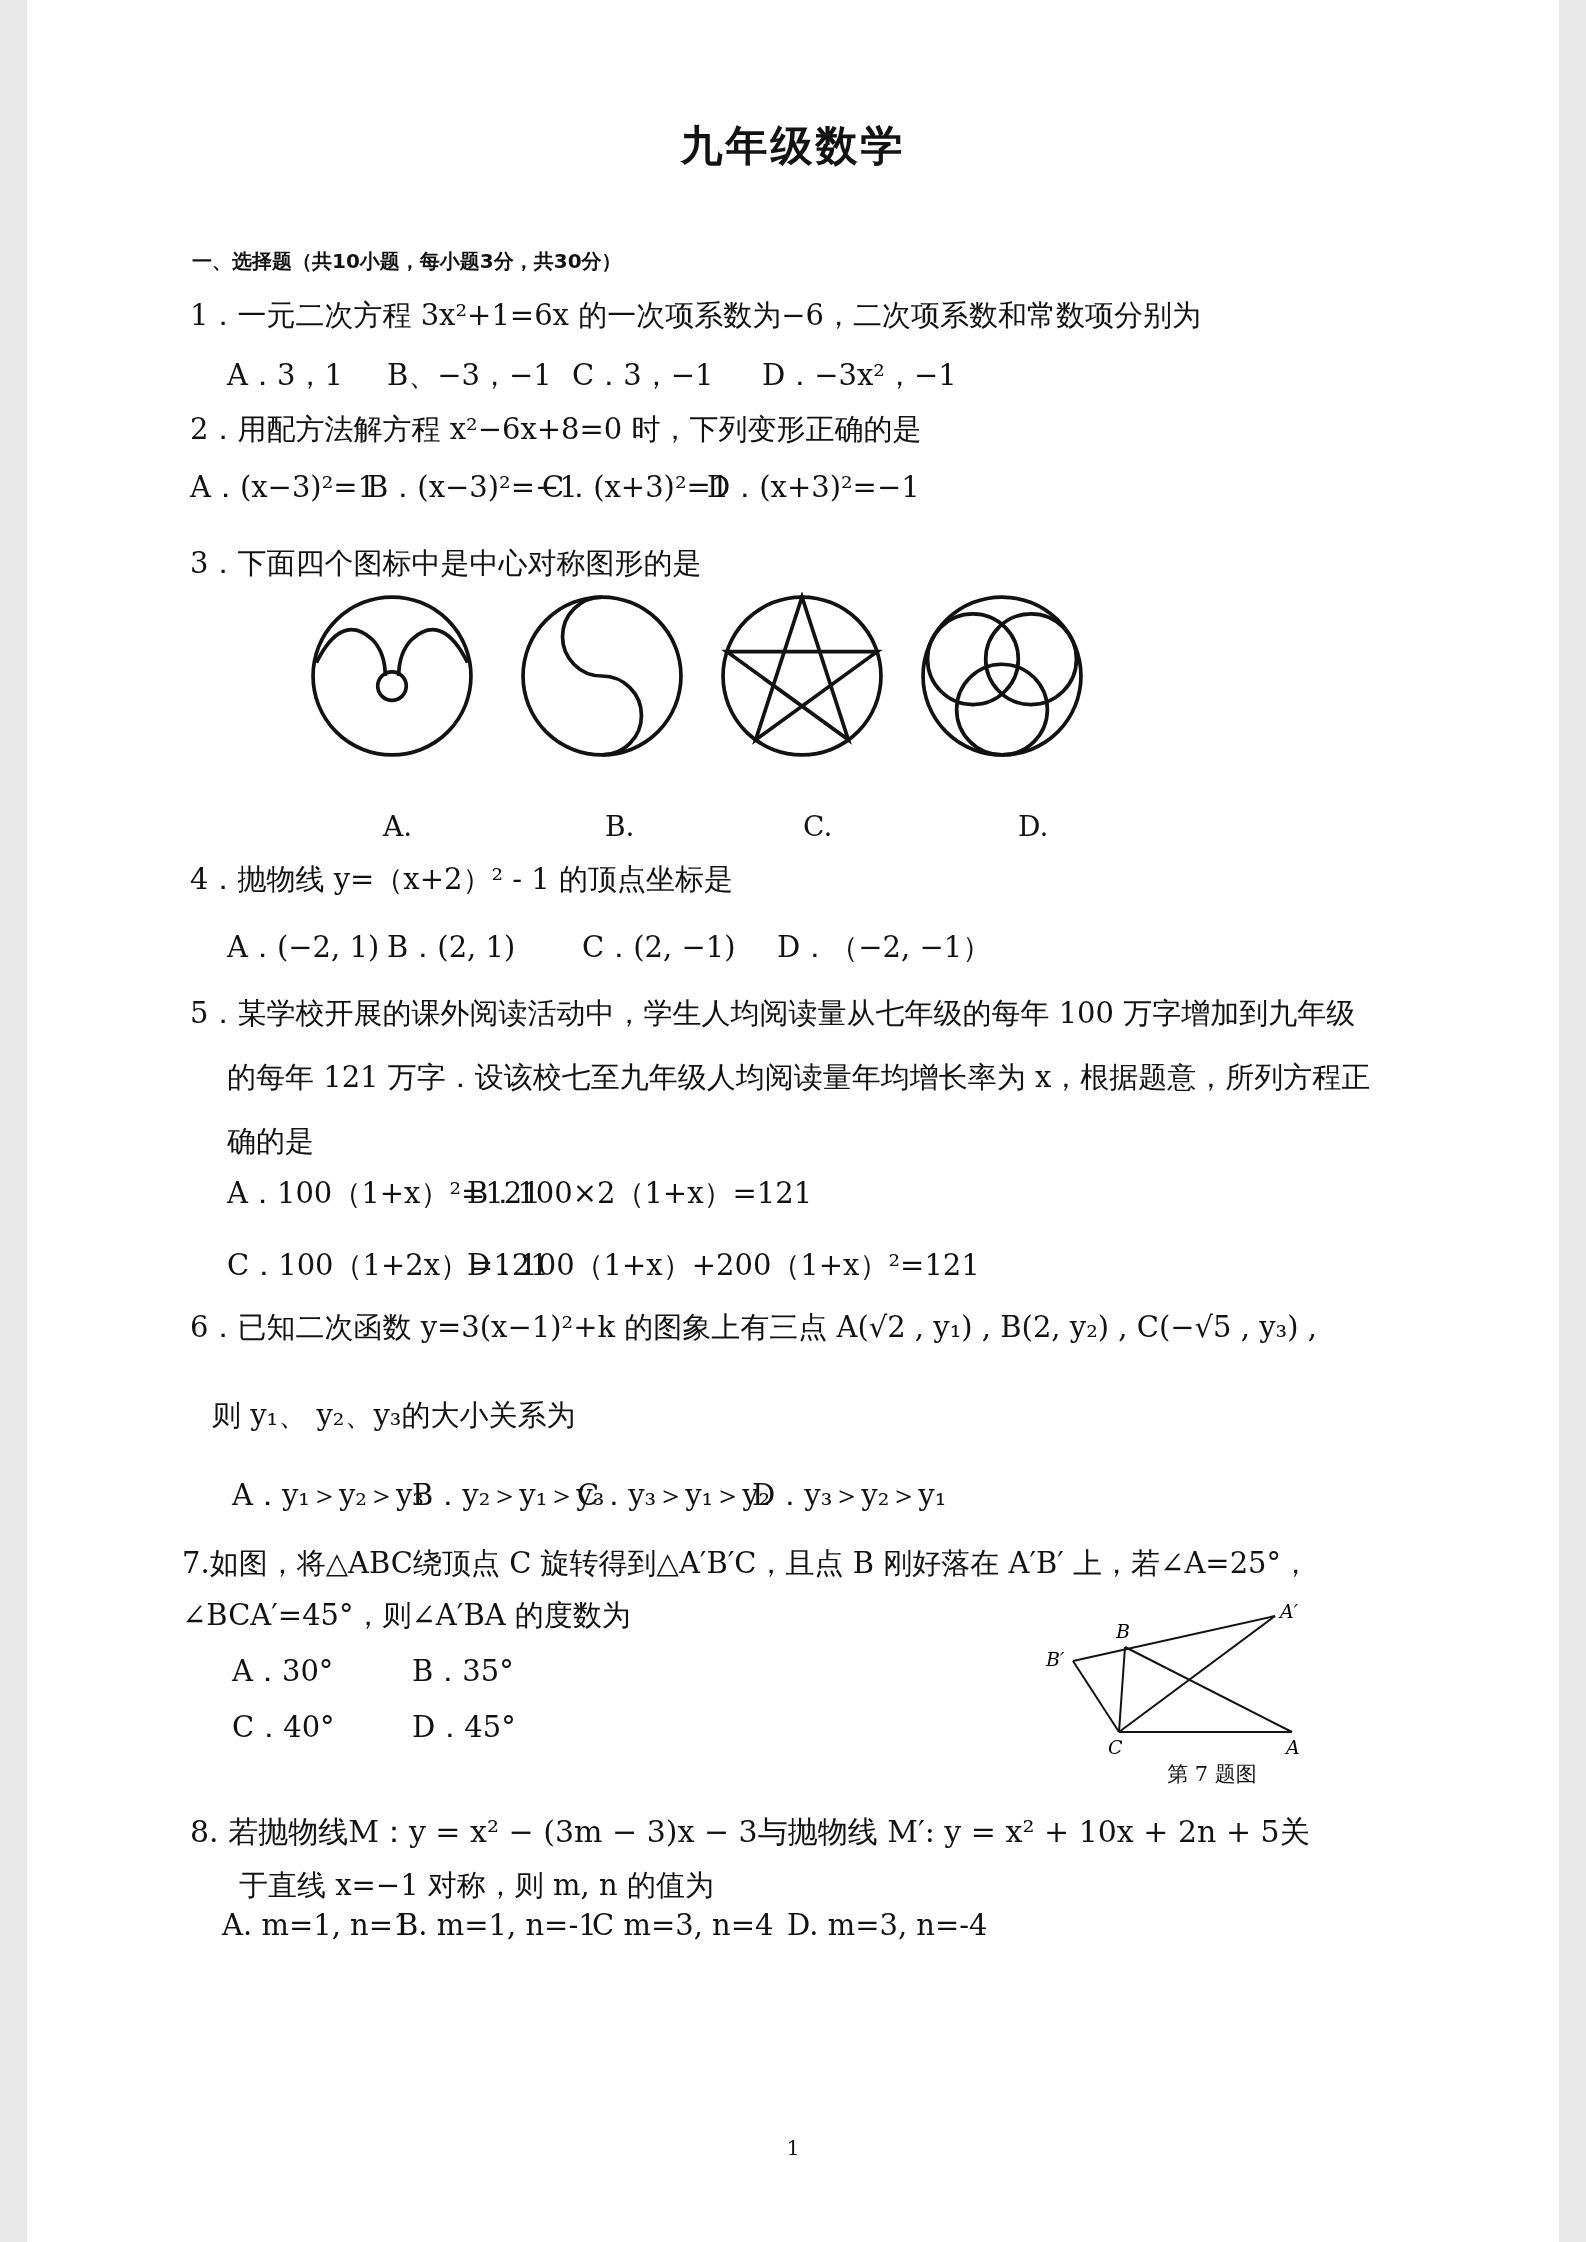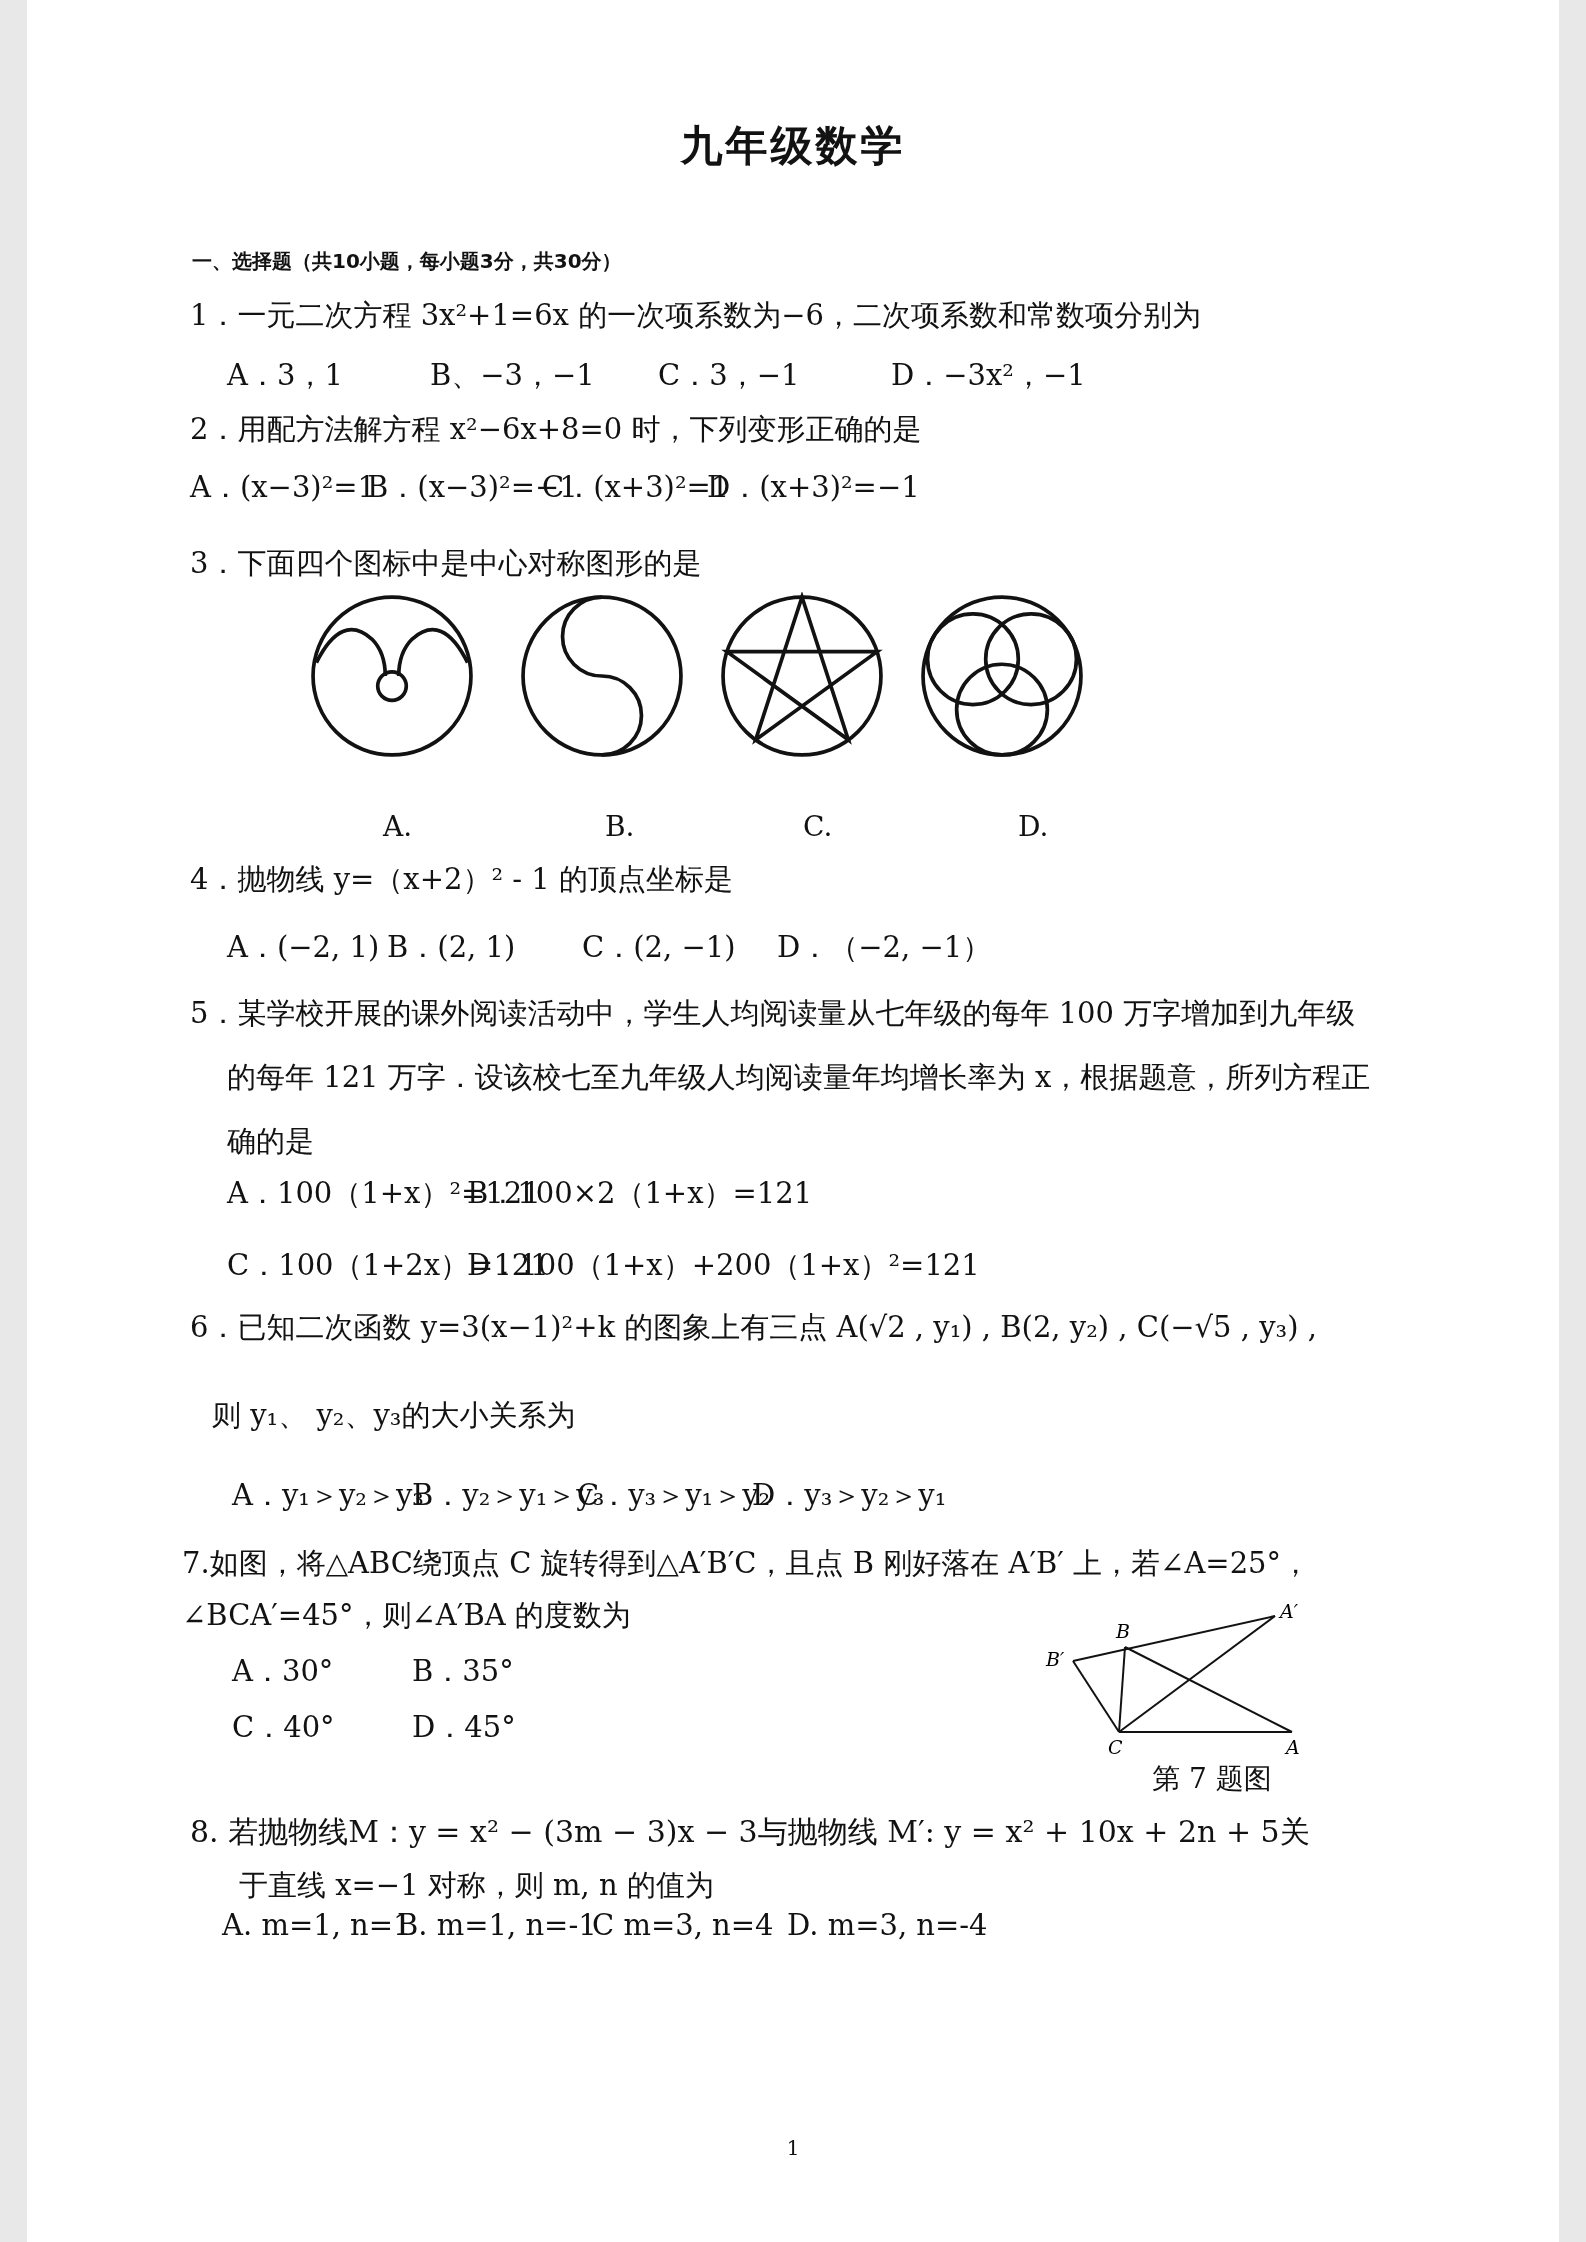--- a/index.html
+++ b/index.html
@@ -9,33 +9,33 @@
     font-family:"DejaVu Serif","Liberation Serif",serif;
     color:#121212;
   }
   .abs { position:absolute; white-space:nowrap; }
   .title { font-size:42px; font-weight:bold; width:100%; text-align:center; letter-spacing:3px;
            font-family:"DejaVu Sans","Liberation Sans",sans-serif; }
   .hei  { font-family:"DejaVu Sans","Liberation Sans",sans-serif; font-weight:bold; font-size:20px; }
   .stem { font-size:29px; }
   .opts { display:grid; font-size:29px; }
   .opts span { white-space:nowrap; }
-  .opts-q1 { grid-template-columns:160px 185px 190px auto;gap:43px; }
+  .opts-q1 { grid-template-columns:160px 185px 190px auto; }
   .opts-q2 { grid-template-columns:177px 175px 165px auto; }
   .opts-q4 { grid-template-columns:160px 195px 195px auto; }
   .opts-q5 { grid-template-columns:240px auto; }
   .opts-q6 { grid-template-columns:180px 165px 175px auto; }
   .opts-q7 { grid-template-columns:180px auto; }
   .opts-q8 { grid-template-columns:175px 195px 195px auto; }
   .icon-row { display:flex; }
   .icon-box { width:168px; height:168px; }
   .icon-box svg { width:100%; height:100%; }
   .circ-label { font-size:28px; }
   .fig-label { font-style:italic; font-size:19px; font-family:"DejaVu Serif","Liberation Serif",serif; }
-  .caption { font-size:28px; width:300px; text-align:center; }
+  .caption { font-size:21px; width:300px; text-align:center; }
   .pagenum { width:100%; text-align:center; font-size:20px; }
   svg { display:block; }
 </style>
 </head>
 <body>
 
 <div class="page">
 
   <div class="abs title" style="top:118px; left:0;">九年级数学</div>
 

